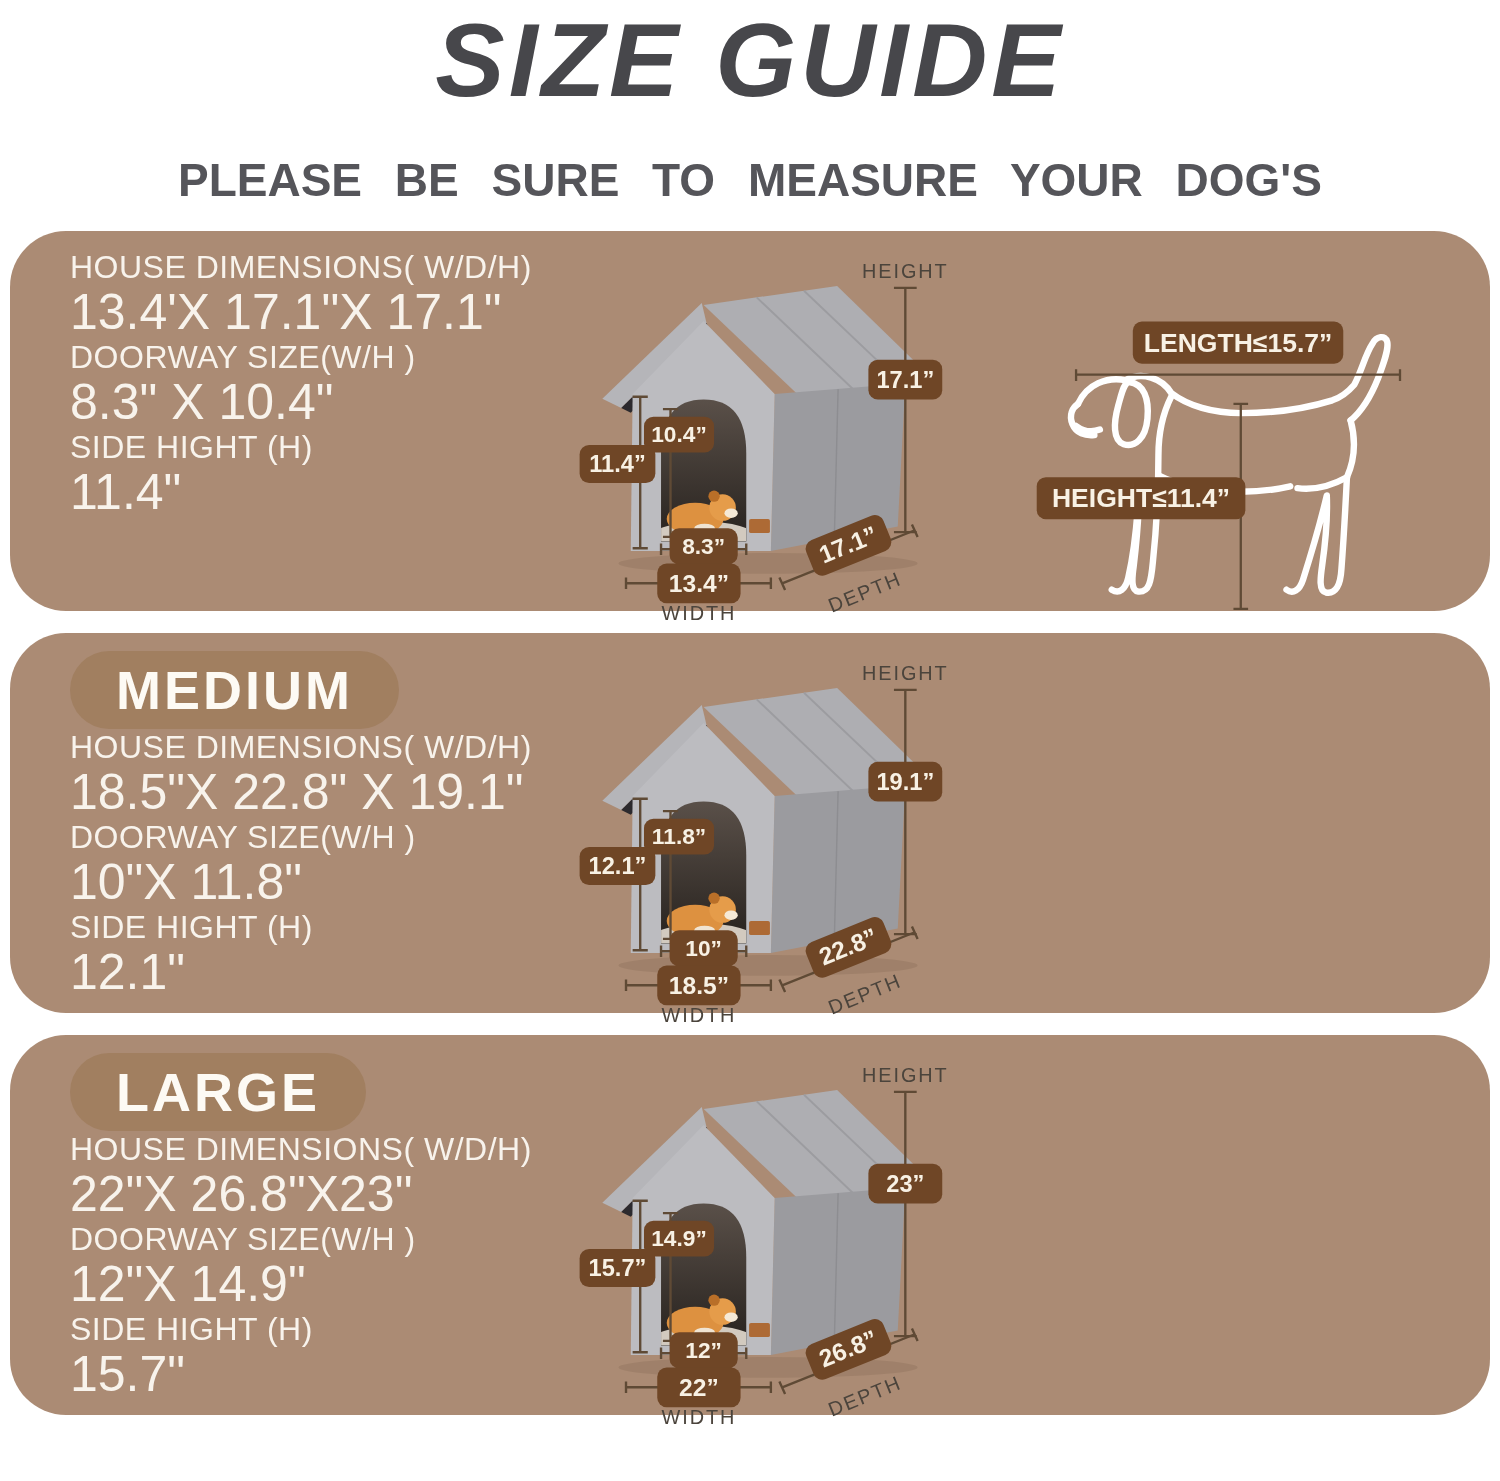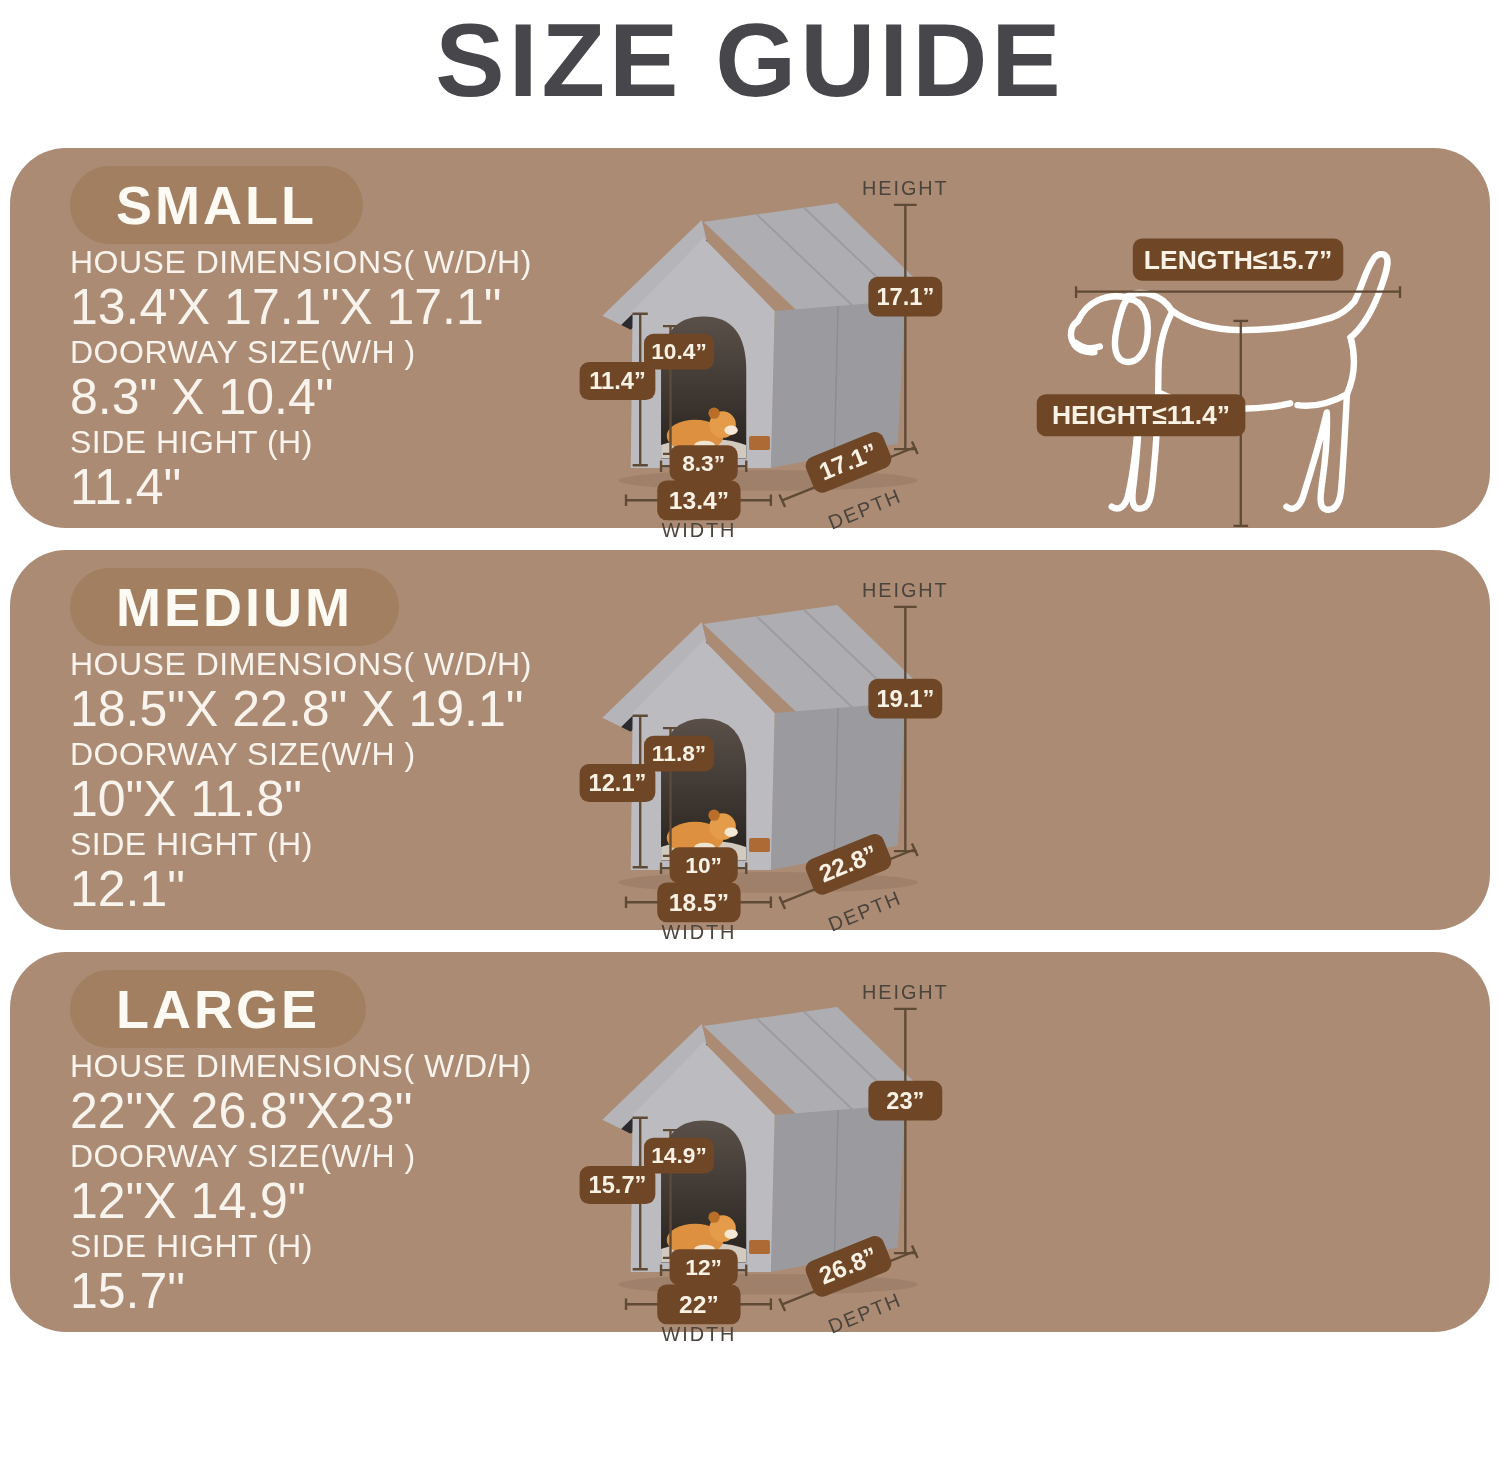--- a/index.html
+++ b/index.html
@@ -4,21 +4,21 @@
 <style>
   html,body{margin:0;padding:0;background:#ffffff;}
   body{
     width:1500px;height:1481px;position:relative;overflow:hidden;
     font-family:"Liberation Sans", sans-serif;
   }
   
   .header{text-align:center;padding-top:4px;margin-bottom:18px;}
   .title{
     font-size:104px;line-height:1.0;font-weight:bold;letter-spacing:4px;
-    color:#47474b;margin:4px 0 36px 0;
+    color:#47474b;margin:4px 0 36px 0;font-style:italic;
   }
   .subtitle{
     font-size:46px;font-weight:bold;color:#55555a;line-height:1.42;
     word-spacing:20px;letter-spacing:0px;margin:0;
   }
   
   .panel{
     width:1480px;height:380px;margin:0 auto 22px auto;
     background:#ab8b74;border-radius:56px;
     display:flex;align-items:flex-start;box-sizing:border-box;
@@ -62,26 +62,26 @@
     </linearGradient>
     <clipPath id="doorClip">
       <path d="M112,308 L112,215 Q112,158 157,158 Q202,158 202,215 L202,308 Z"></path>
     </clipPath>
   </defs>
 </svg>
 
 <div class="header">
   <div class="title">SIZE GUIDE</div>
   <div class="subtitle">
+    <div>PLEASE BE SURE TO MEASURE YOUR DOG'S</div>
   </div>
 </div>
 
 <section class="panel">
   <div class="col-info">
-    <div class="pill">SMALL</div>
     <div class="spec">
       <div class="spec-label">HOUSE DIMENSIONS( W/D/H)</div>
       <div class="spec-value">13.4'X 17.1"X 17.1"</div>
     </div>
     <div class="spec">
       <div class="spec-label">DOORWAY SIZE(W/H )</div>
       <div class="spec-value">8.3" X 10.4"</div>
     </div>
     <div class="spec">
       <div class="spec-label">SIDE HIGHT (H)</div>

